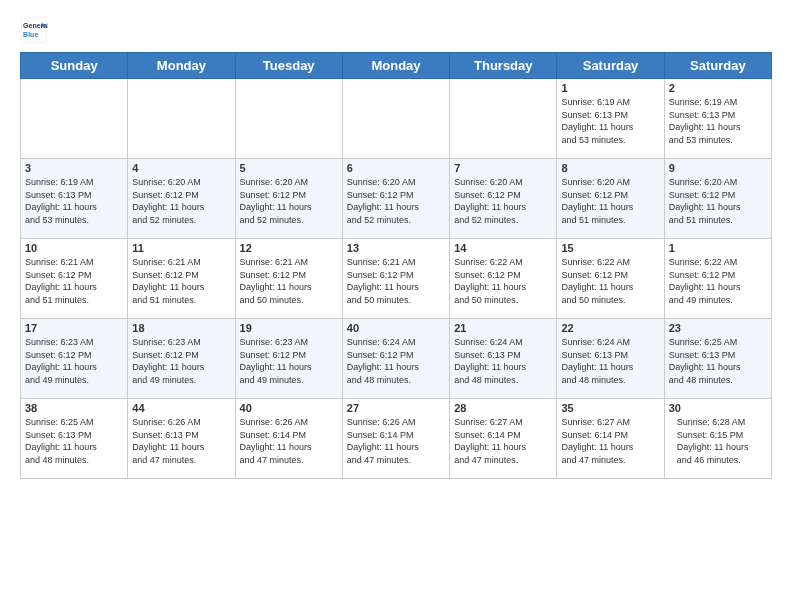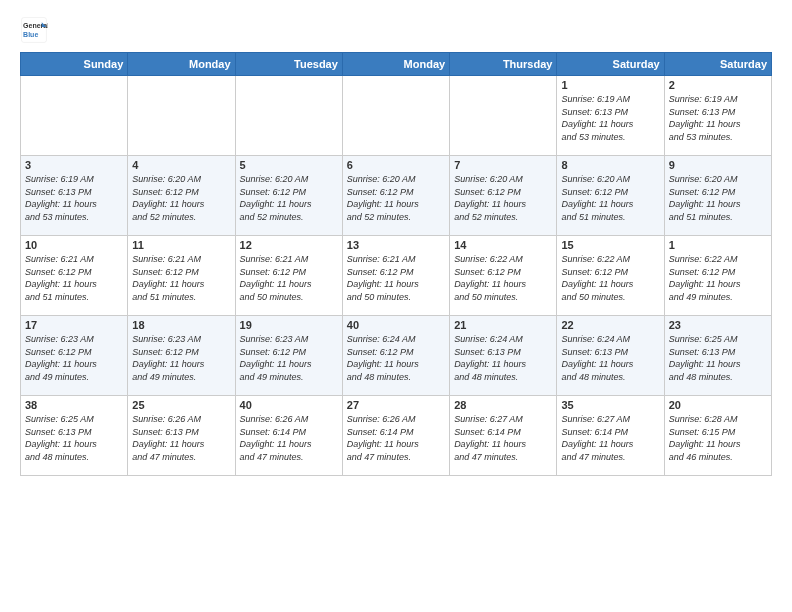--- a/index.html
+++ b/index.html
@@ -45,25 +45,25 @@
       color: #555;
     }
     .calendar {
       width: 100%;
       border-collapse: collapse;
       table-layout: fixed;
     }
     .calendar thead tr th {
       background: #3a7cbf;
       color: #fff;
-      font-size: 11px;
+      font-size: 13px;
       font-weight: bold;
       padding: 5px 4px;
       border: 1px solid #2a6aad;
-      text-align: right;
+      text-align: center;
     }
     .calendar tbody tr td {
       border: 1px solid #ccc;
       vertical-align: top;
       padding: 3px 4px;
       height: 80px;
       background: #fff;
       font-size: 9.5px;
       color: #333;
     }
@@ -74,21 +74,20 @@
       font-size: 11px;
       font-weight: bold;
       color: #333;
       display: block;
       margin-bottom: 2px;
     }
     .day-info {
       font-size: 9px;
       color: #333;
       line-height: 1.4;
-      font-style: italic;
     }
     .empty-cell {
       background: #fff !important;
     }
   </style>
 </head>
 <body>
 
 <div class="page">
   <div class="header">
@@ -295,21 +294,21 @@
         </tr>
         <tr>
           <td>
             <span class="day-num">38</span>
             <div class="day-info" style="white-space: pre-line;">Sunrise: 6:25 AM
 Sunset: 6:13 PM
 Daylight: 11 hours
 and 48 minutes.</div>
           </td>
           <td>
-            <span class="day-num">25</span>
+            <span class="day-num">44</span>
             <div class="day-info" style="white-space: pre-line;">Sunrise: 6:26 AM
 Sunset: 6:13 PM
 Daylight: 11 hours
 and 47 minutes.</div>
           </td>
           <td>
             <span class="day-num">40</span>
             <div class="day-info" style="white-space: pre-line;">Sunrise: 6:26 AM
 Sunset: 6:14 PM
 Daylight: 11 hours
@@ -330,22 +329,22 @@
 and 47 minutes.</div>
           </td>
           <td>
             <span class="day-num">35</span>
             <div class="day-info" style="white-space: pre-line;">Sunrise: 6:27 AM
 Sunset: 6:14 PM
 Daylight: 11 hours
 and 47 minutes.</div>
           </td>
           <td>
-            <span class="day-num">20</span>
-            <div class="day-info" style="white-space: pre-line;">Sunrise: 6:28 AM
+            <span class="day-num">30</span>
+            <div class="day-info" style="white-space: pre-line; margin-left: 8px;">Sunrise: 6:28 AM
 Sunset: 6:15 PM
 Daylight: 11 hours
 and 46 minutes.</div>
           </td>
         </tr>
       </tbody>
   </table>
 </div>
 
 </body></html>

